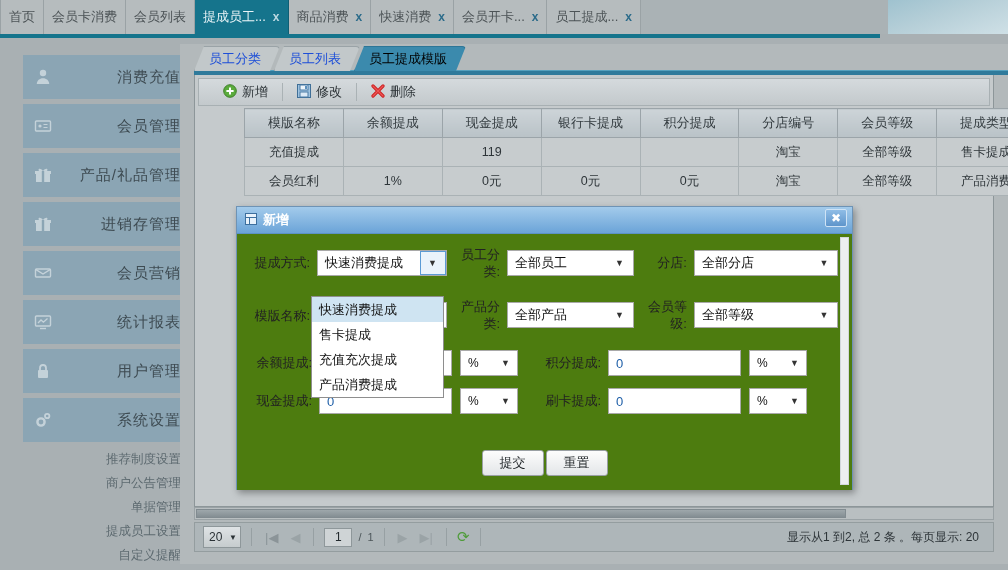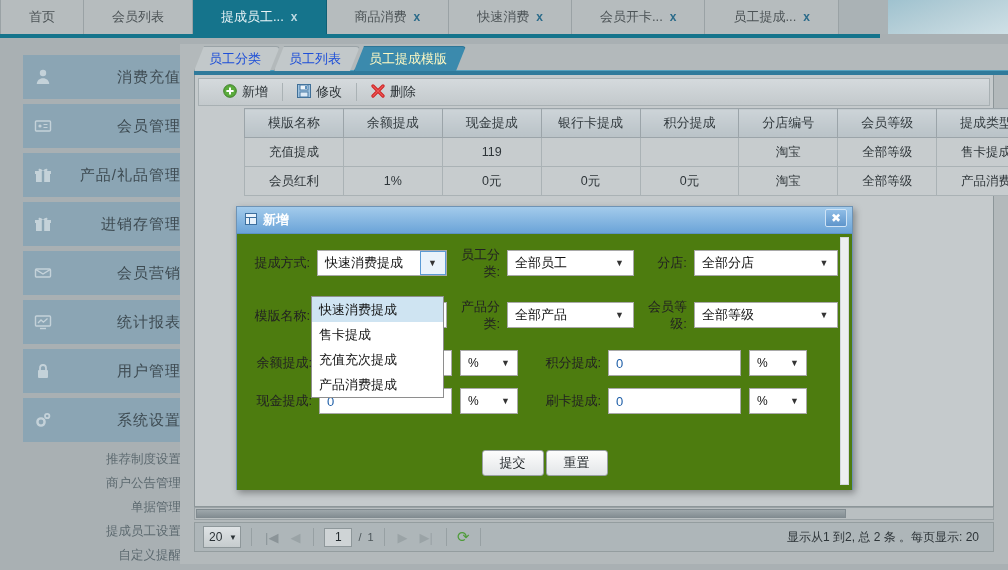--- a/index.html
+++ b/index.html
@@ -19,21 +19,21 @@
     background: #aab2b5;
     display: flex; align-items: flex-end;
   }
   #tabbar .bgphoto {
     position: absolute; right: 0; top: 0; width: 120px; height: 34px;
     background: linear-gradient(160deg,#9fc2cf 0%, #b6cfd8 45%, #cfe0e6 100%);
   }
   .wtab {
     position: relative;
     height: 34px;
-    padding: 0 28px;
+    padding: 0 8px;
     display: flex; align-items: center; gap: 7px;
     background: #b6bcbe;
     border-right: 1px solid #9aa2a5;
     color: #4c5356;
     font-size: 13px;
     white-space: nowrap;
     z-index: 2;
   }
   .wtab:first-child { border-left: 1px solid #9aa2a5; }
   .wtab.active {
@@ -101,21 +101,21 @@
     background: #c2c8ca;
     border: 1px solid #9aa3a7;
     border-bottom: none;
     border-radius: 4px 4px 0 0;
     transform: skewX(0deg);
     margin-right: -6px;
     clip-path: polygon(10px 0, 100% 0, calc(100% - 10px) 100%, 0% 100%);
   }
   .ctab.active {
     background: #3b8aad;
-    color: #fef9c3;
+    color: #000000;
     border-color: #2d7697;
     z-index: 4;
   }
   #ctab_strip {
     height: 5px; background: #2f7a9b; margin-left: 14px;
     margin-top: -1px;
     border-top: 1px solid #55a0bd;
   }
   #panelbody {
     margin: 0 14px; height: 432px;
@@ -299,20 +299,23 @@
 </head>
 <body>
 
 <div id="app">
 
   <div id="tabbar">
     <div class="bgphoto"></div>
     <div id="tabs_host" style="display:flex;align-items:flex-end;height:34px;">
         <div class="wtab">
           <span>首页</span>
+        </div>
+        <div class="wtab">
+          <span>会员卡消费</span>
         </div>
         <div class="wtab">
           <span>会员列表</span>
         </div>
         <div class="wtab active">
           <span>提成员工...</span>
           <span class="tabx">x</span>
         </div>
         <div class="wtab">
           <span>商品消费</span>

